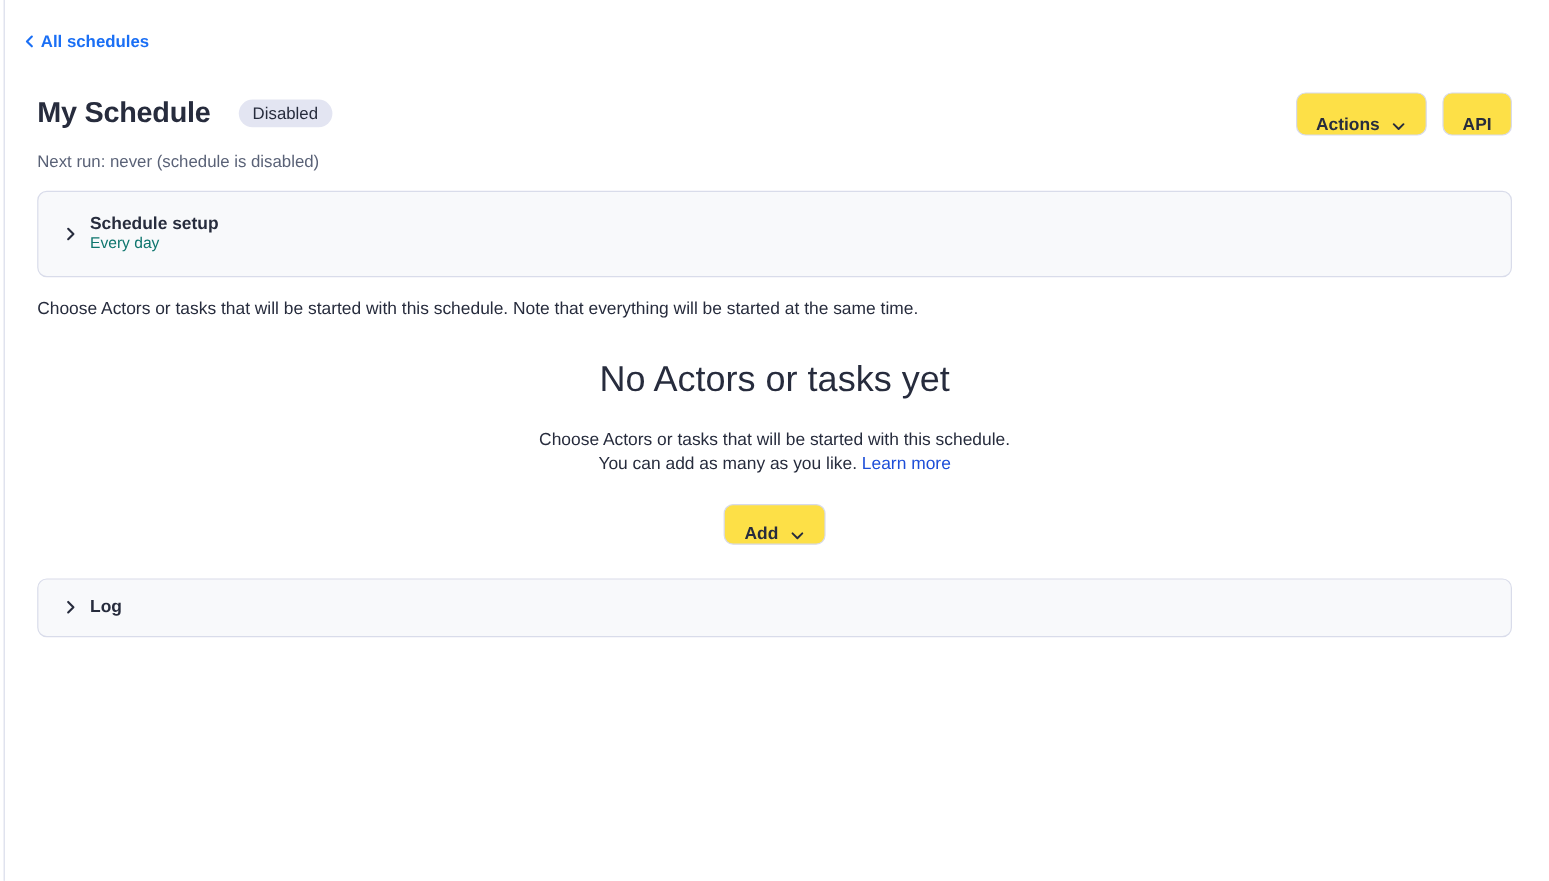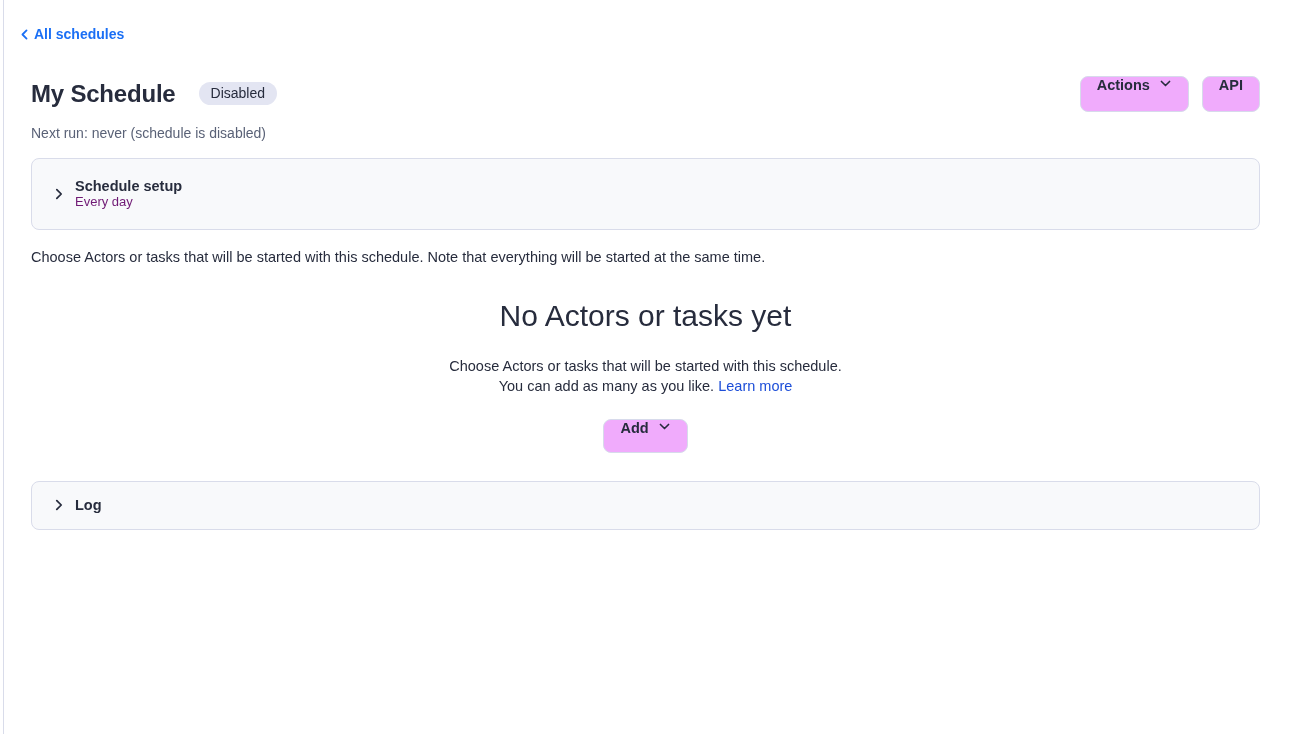--- a/index.html
+++ b/index.html
@@ -61,26 +61,26 @@
     border-radius: 12px;
     padding: 3px 12px;
     line-height: 17px;
   }
   .header-buttons {
     display: flex;
     gap: 13px;
   }
   .btn {
     display: inline-flex;
-    align-items: flex-start;
+    align-items: flex-end;
     justify-content: center;
     gap: 9px;
     height: 36px;
     padding: 0 16px;
-    background: #f0abfc;
+    background: #fde047;
     border: 1px solid #d7daeb;
     border-radius: 8px;
     font-family: "Liberation Sans", sans-serif;
     font-size: 14.5px;
     font-weight: 600;
     color: #272c3d;
     cursor: pointer;
   }
   .btn svg { display: block; }
   .subtitle {
@@ -104,21 +104,21 @@
   .panel-log { margin-top: 28px; height: 49px; }
   .panel .chevron { display: flex; align-items: center; color: #272c3d; }
   .panel-titles { display: flex; flex-direction: column; gap: 0; }
   .panel-title {
     font-size: 14.5px;
     font-weight: 700;
     color: #272c3d;
   }
   .panel-subtitle {
     font-size: 13px;
-    color: #701a75;
+    color: #0f766e;
   }
   
   .description {
     margin-top: 19px;
     font-size: 14.5px;
     color: #272c3d;
   }
   
   .empty-state {
     margin-top: 34px;

